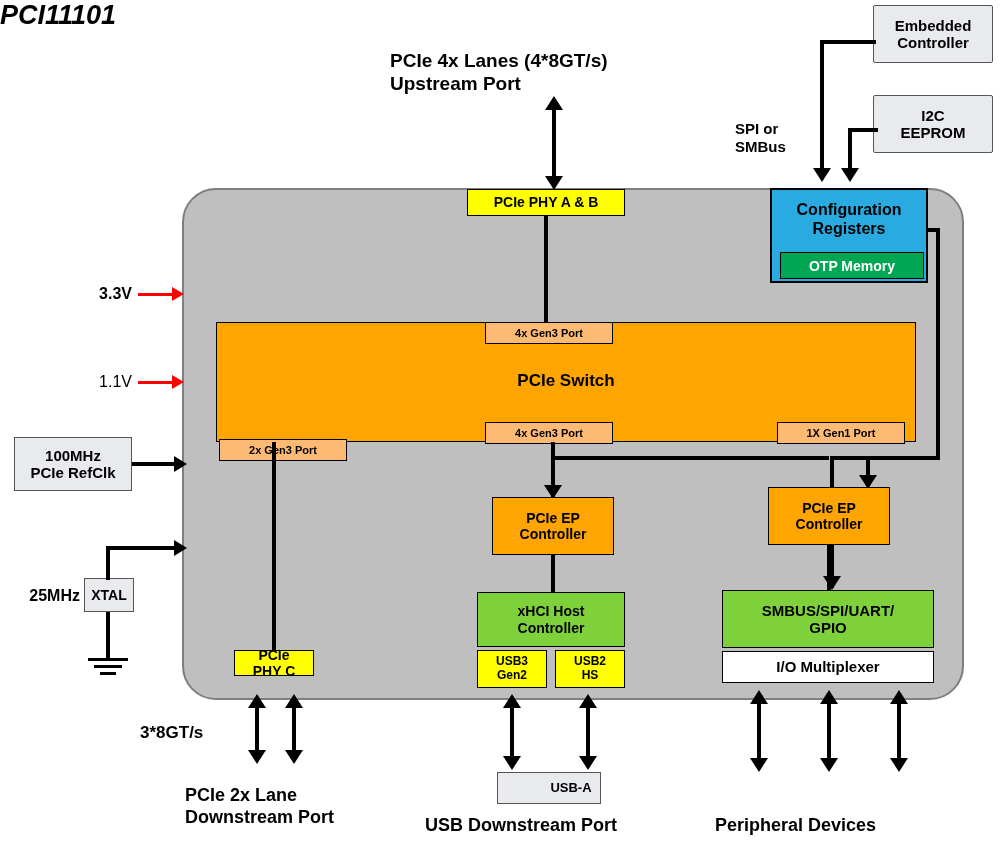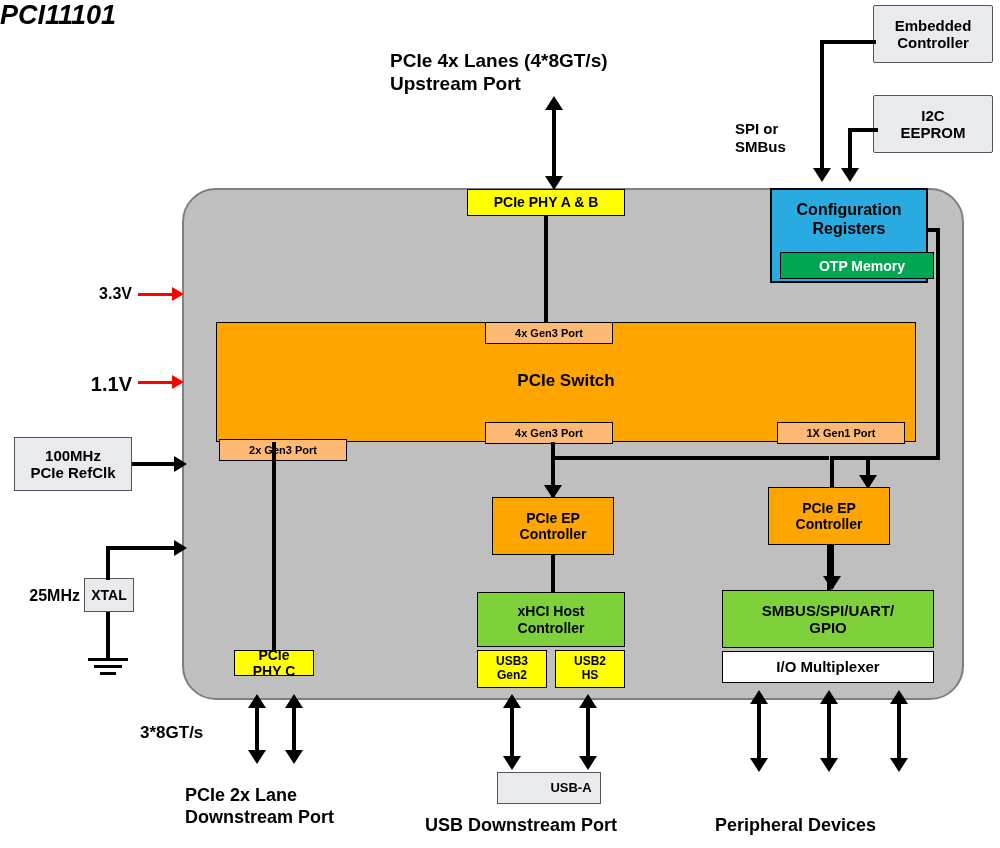--- a/index.html
+++ b/index.html
@@ -26,21 +26,21 @@
   .orange{background:#ffa500;}
   .green{background:#7fd13b;}
 
   
   #phyAB{left:467px;top:189px;width:158px;height:27px;font-size:14px;font-weight:bold;}
   #cfgreg{left:770px;top:188px;width:158px;height:95px;background:#29abe2;border:2px solid #000;
           display:block;padding-top:10px;}
   #cfgreg .t{font-size:16px;font-weight:bold;text-align:center;line-height:1.2;}
   #otp{position:absolute;left:8px;top:62px;width:142px;height:25px;background:#00a651;
        border:1px solid #000;display:flex;align-items:center;justify-content:center;
-       font-size:14px;font-weight:bold;color:#fff;padding-left:10px;}
+       font-size:14px;font-weight:bold;color:#fff;}
 
   #switch{left:216px;top:322px;width:700px;height:120px;background:#ffa500;border:1px solid #000;}
   #switch .sw-title{position:absolute;left:0;right:0;top:48px;text-align:center;
                     font-size:17px;font-weight:bold;}
   .port{position:absolute;background:#fdba74;border:1px solid #000;font-size:11px;font-weight:bold;
         display:flex;align-items:center;justify-content:center;}
   #port-top{left:268px;top:-1px;width:126px;height:20px;}
   #port-bl{left:2px;top:116px;width:126px;height:20px;}
   #port-bm{left:268px;top:99px;width:126px;height:20px;}
   #port-br{left:560px;top:99px;width:126px;height:20px;}
@@ -64,21 +64,21 @@
   #xtal{left:84px;top:578px;width:50px;height:34px;background:#e8eaed;border:1px solid #555;
         font-size:14px;font-weight:bold;}
   #usba{left:497px;top:772px;width:104px;height:32px;background:#e8eaed;border:1px solid #555;
         font-size:13px;font-weight:bold;padding-left:44px;}
 
   
   .toptext{font-size:19px;font-weight:bold;}
   #t-upstream{left:390px;top:50px;width:320px;}
   #t-spi{left:735px;top:82px;width:95px;font-size:15px;font-weight:bold;margin-top:38px;}
   #t-33{left:72px;top:284px;width:60px;font-size:16px;font-weight:bold;text-align:right;}
-  #t-11{left:72px;top:372px;width:60px;font-size:20px;font-weight:bold;text-align:right;}
+  #t-11{left:72px;top:372px;width:60px;font-size:16px;font-weight:normal;text-align:right;}
   #t-25{left:8px;top:586px;width:72px;font-size:16px;font-weight:bold;text-align:right;}
   #t-2x8{left:140px;top:723px;width:130px;font-size:17px;font-weight:bold;}
   #t-pcie2x{left:185px;top:785px;width:220px;font-size:18px;font-weight:bold;}
   #t-usbdown{left:425px;top:815px;width:270px;font-size:18px;font-weight:bold;}
   #t-periph{left:715px;top:815px;width:230px;font-size:18px;font-weight:bold;}
 
   
   .line{position:absolute;background:#000;}
   .arrow{position:absolute;width:0;height:0;}
   .ar-up{border-left:9px solid transparent;border-right:9px solid transparent;border-bottom:14px solid #000;}

